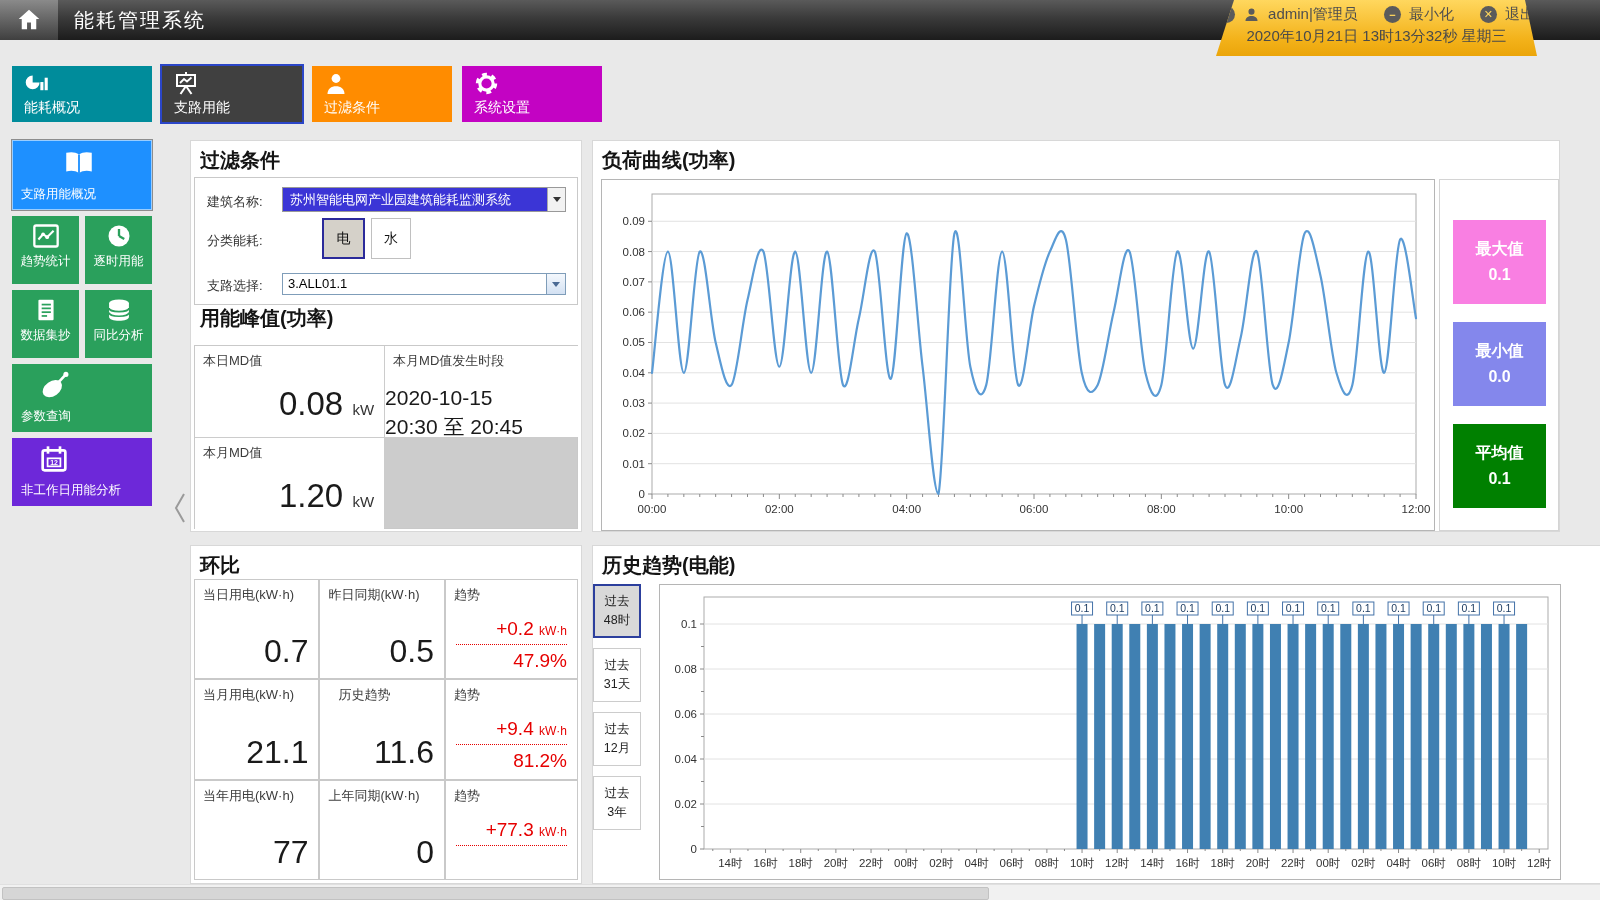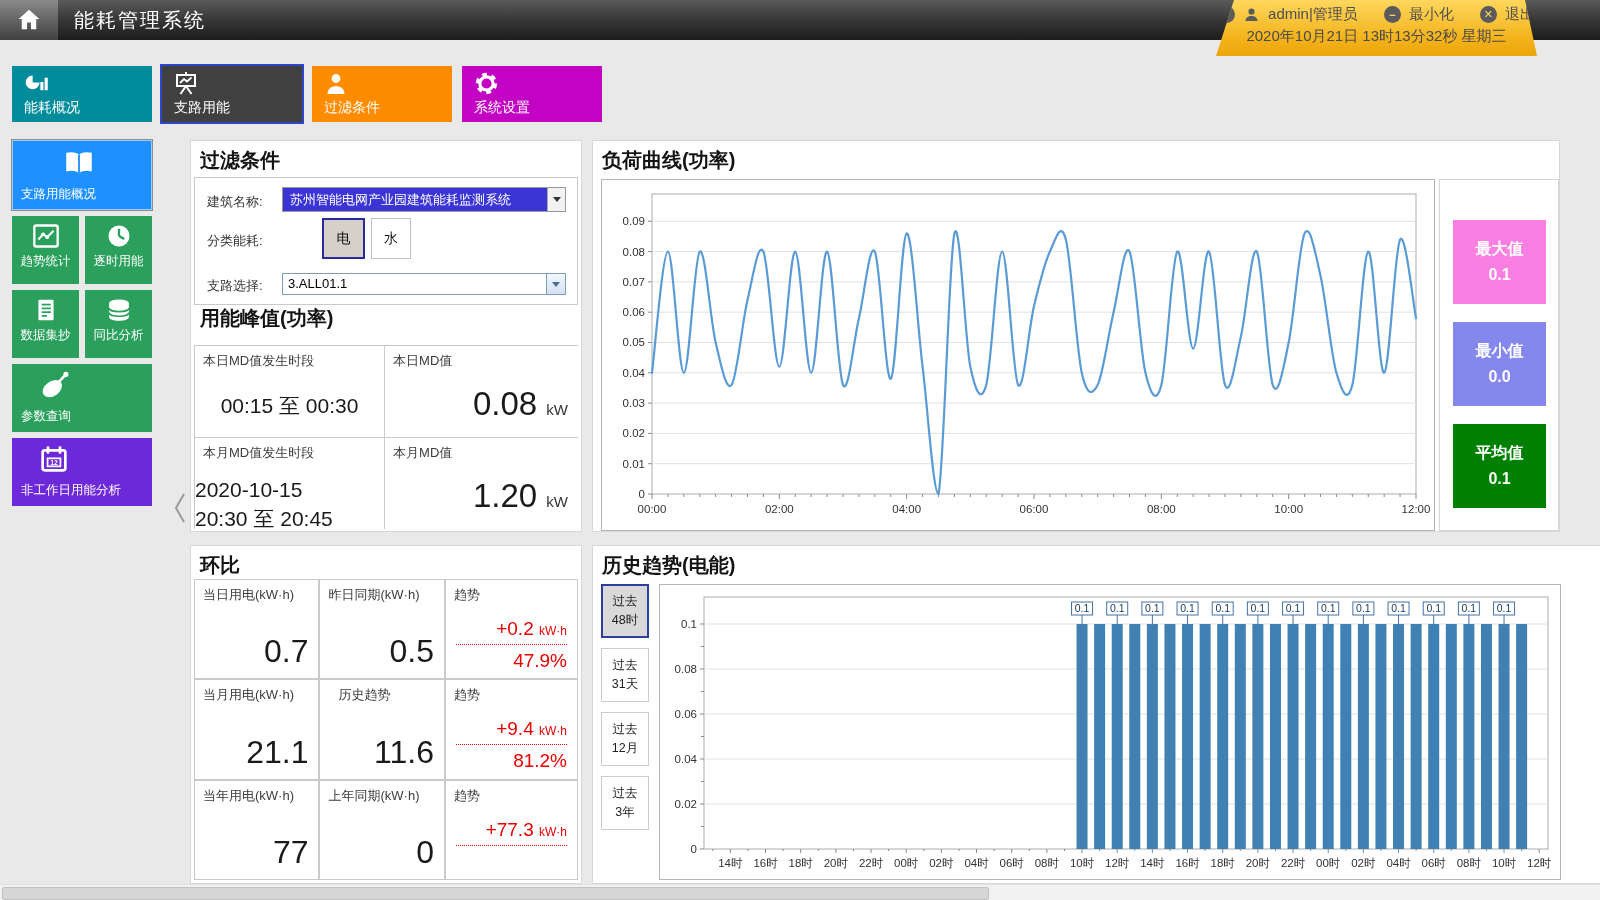--- a/index.html
+++ b/index.html
@@ -89,21 +89,21 @@
   .cell{border:1px solid #c9c9c9;position:relative;background:#fff;}
   .cell .cell-label{position:absolute;left:8px;top:6px;font-size:13px;color:#3c3c3c;}
   .cell .cell-value{position:absolute;right:10px;bottom:8px;font-size:32px;color:#1a1a1a;}
   .trend-body{position:absolute;left:10px;right:10px;top:38px;}
   .trend-line{text-align:right;color:#e60000;font-size:19px;padding-bottom:4px;
     border-bottom:1px dotted #e60000;}
   .trend-unit{font-size:12px;}
   .trend-pct{text-align:right;color:#e60000;font-size:19px;margin-top:5px;}
 
   
-  .htab{position:absolute;left:8px;width:48px;height:54px;box-sizing:border-box;background:#fff;
+  .htab{position:absolute;left:0;width:48px;height:54px;box-sizing:border-box;background:#fff;
     border:1px solid #ccc;color:#222;font-size:12.5px;line-height:1.5;display:flex;flex-direction:column;
     justify-content:center;cursor:pointer;text-align:center;}
   .htab.active{background:#d9d9d9;border:2px solid #2c3f9d;}
 
   
   .hscroll{position:absolute;left:0;top:884px;width:1600px;height:16px;background:#f1f1f1;border-top:1px solid #e0e0e0;box-sizing:border-box;}
   .hthumb{position:absolute;left:2px;top:2px;width:985px;height:11px;background:#d6d6d6;border:1px solid #c2c2c2;border-radius:2px;cursor:pointer;}
 
   svg{display:block;}
   text{font-family:"Liberation Sans","DejaVu Sans",sans-serif;}
@@ -264,24 +264,20 @@
       <div class="select">
         <div class="select-text">3.ALL01.1</div>
         <div class="select-btn">
             <span class="tri"></span>
           </div>
       </div>
     </div>
 
     <div class="sec-title" style="top:164px;text-align:center;">用能峰值(功率)</div>
     <div class="pbox">
-      <div class="pcell">
-        <div class="cell-label">本日MD值发生时段</div>
-        <div class="period-val">00:15  至  00:30</div>
-      </div>
       <div class="pcell">
         <div class="cell-label">本日MD值</div>
         <div class="md-val"><span>0.08</span> <span class="md-unit">kW</span></div>
       </div>
       <div class="pcell">
         <div class="cell-label">本月MD值发生时段</div>
         <div class="period-val2">
           <div>2020-10-15</div>
           <div>20:30  至  20:45</div>
         </div>

